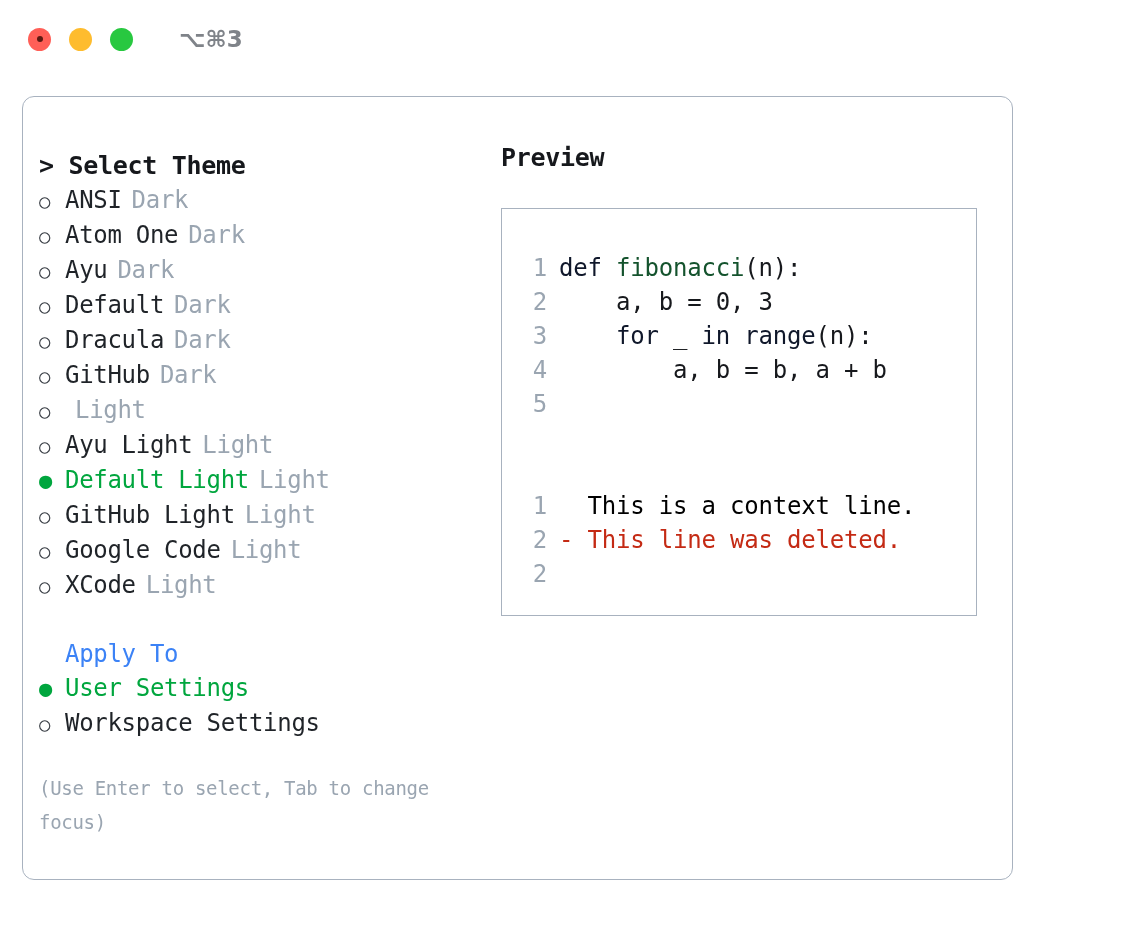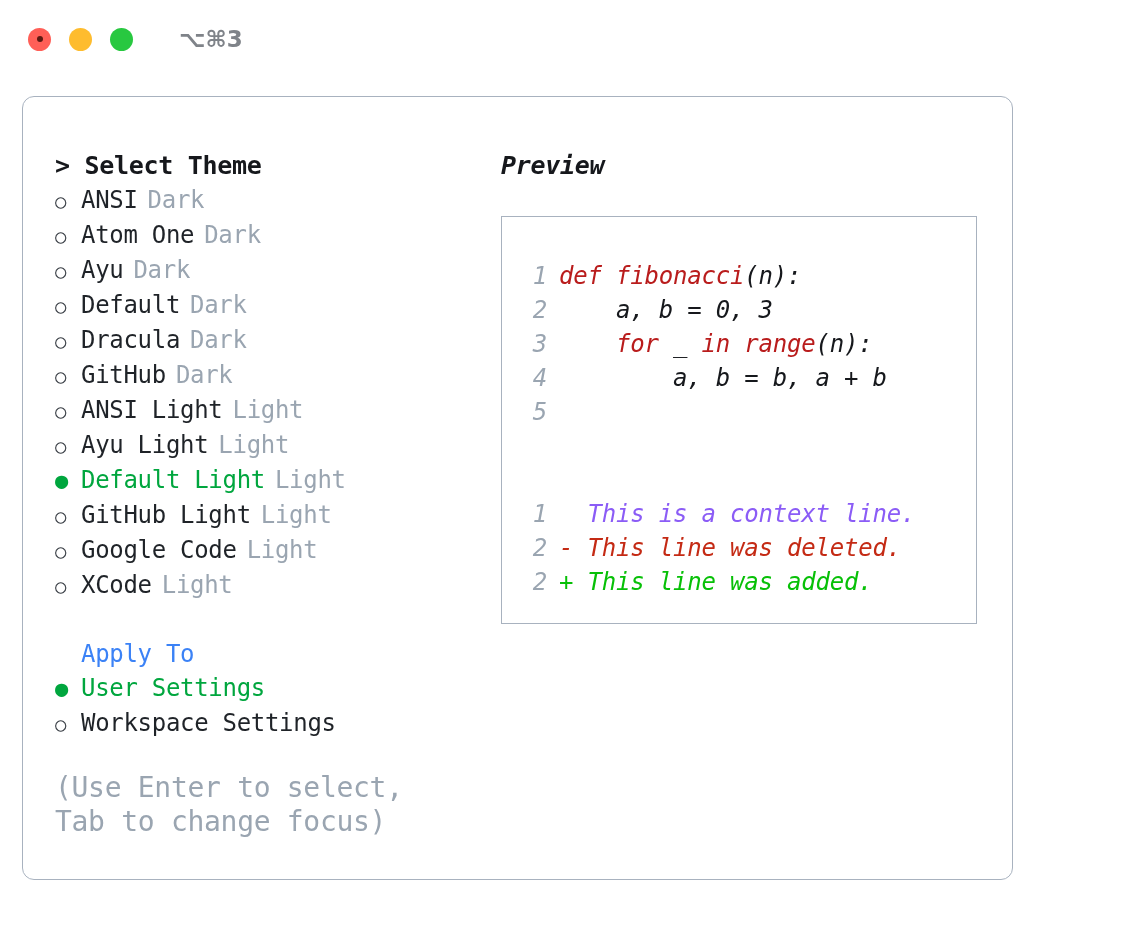--- a/index.html
+++ b/index.html
@@ -86,21 +86,20 @@
     left: 0; top: 0;
     width: 100%; height: 100%;
   }
 
   
   .left-col {
     position: absolute;
     left: 16px;
     top: 52px;
     width: 450px;
-    margin-left: 16px;
   }
   .section-head {
     font-size: 25px;
     font-weight: bold;
     color: #16181c;
     line-height: 34px;
     white-space: pre;
     letter-spacing: -0.3px;
   }
   .opt-row {
@@ -134,33 +133,32 @@
     line-height: 34px;
     font-size: 24px;
     color: #3b82f6;
     white-space: pre;
     letter-spacing: -0.3px;
   }
 
   .hint {
     margin-top: 30px;
     color: #9aa5b1;
-    font-size: 28px;
+    font-size: 19px;
     line-height: 34px;
     width: 400px;
     letter-spacing: -0.3px;
   }
 
   
   .right-col {
     position: absolute;
     left: 478px;
-    top: 52px;
+    top: 44px;
     width: 500px;
-    font-style: italic;
   }
   .preview-title {
     font-size: 25px;
     font-weight: bold;
     color: #16181c;
     line-height: 34px;
     letter-spacing: -0.3px;
   }
   .preview-box {
     margin-top: 33px;
@@ -186,25 +184,25 @@
     letter-spacing: -0.2px;
   }
   .lineno {
     width: 30px;
     flex: 0 0 30px;
     text-align: right;
     color: #9aa5b1;
     margin-right: 12px;
   }
   .code-text { color: #16181c; }
-  .tok-kw   { color: #b91c1c; }
-  .tok-fn   { color: #b91c1c; }
+  .tok-kw   { color: #0f172a; }
+  .tok-fn   { color: #14532d; }
   .tok-plain{ color: #16181c; }
   .blank-line { height: 34px; }
-  .diff-ctx { color: #8b5cf6; }
+  .diff-ctx { color: #000000; }
   .diff-del { color: #c42a14; text-align: center; }
   .diff-add { color: #07c007; }
 </style>
 </head>
 <body>
 
 <div id="app">
 
   <div class="titlebar">
     <div class="dots">
@@ -253,21 +251,20 @@
         </div>
 
         <div class="opt-row">
           <span class="marker">○</span>
           <span class="opt-label">GitHub</span>
           <span class="opt-cat">Dark</span>
         </div>
 
         <div class="opt-row">
           <span class="marker">○</span>
-          <span class="opt-label">ANSI Light</span>
           <span class="opt-cat">Light</span>
         </div>
 
         <div class="opt-row">
           <span class="marker">○</span>
           <span class="opt-label">Ayu Light</span>
           <span class="opt-cat">Light</span>
         </div>
 
         <div class="opt-row">
@@ -352,21 +349,20 @@
               <span class="diff-ctx">  This is a context line.</span>
             </div>
 
             <div class="code-line">
               <span class="lineno">2</span>
               <span class="diff-del">- This line was deleted.</span>
             </div>
 
             <div class="code-line">
               <span class="lineno">2</span>
-              <span class="diff-add">+ This line was added.</span>
             </div>
 
           </div>
         </div>
       </div>
 
     </div>
   </div>
 </div>
 

